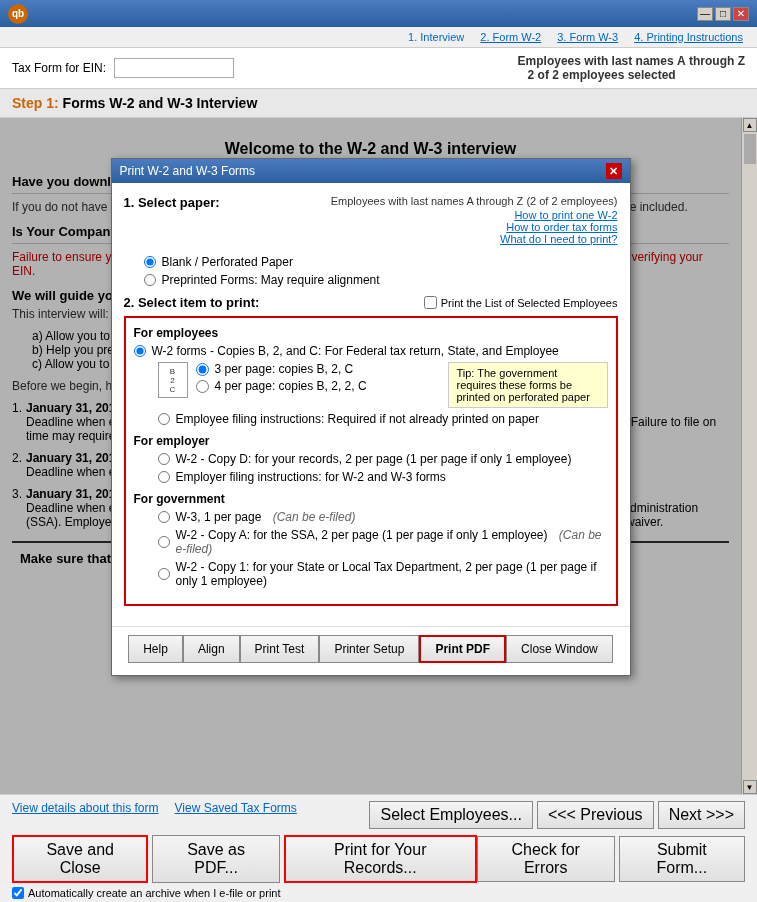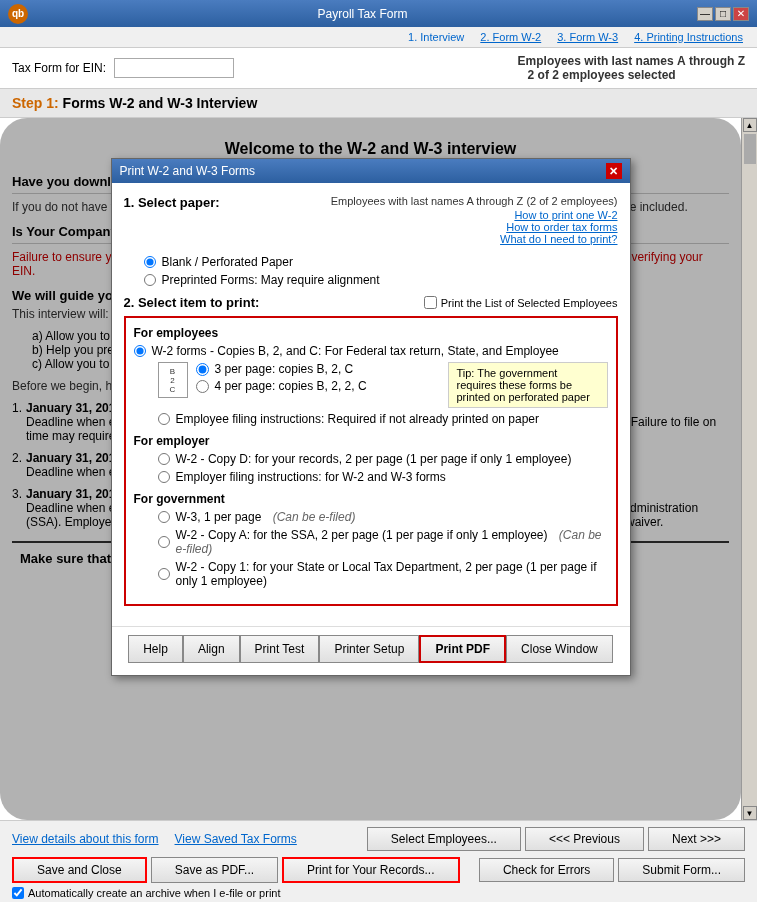--- a/index.html
+++ b/index.html
@@ -81,35 +81,34 @@
 
     
     .bottom-bar {
       border-top: 1px solid #ccc;
       padding: 6px 12px;
       background: #f0f0f0;
     }
     .bottom-bar-top {
       display: flex;
       justify-content: space-between;
-      align-items: center;
       margin-bottom: 6px;
     }
     .bottom-links { display: flex; gap: 16px; }
     .bottom-link { color: #0066cc; text-decoration: underline; cursor: pointer; font-size: 12px; }
     .bottom-right-btns { display: flex; gap: 4px; }
     .bottom-bar-btns { display: flex; justify-content: space-between; align-items: center; }
     .btn-group { display: flex; gap: 4px; }
 
     .btn {
-      padding: 4px 23px;
+      padding: 4px 10px;
       border: 1px solid #888;
       background: linear-gradient(to bottom, #f5f5f5, #e0e0e0);
       cursor: pointer;
-      font-size: 12px;
+      font-size: 16px;
       min-width: 60px;
       text-align: center;
     }
     .btn-highlighted { border: 2px solid #ff0000 !important; }
 
     .checkbox-row { display: flex; align-items: center; gap: 4px; font-size: 11px; margin-top: 4px; }
     .checkbox-row input { width: 12px; height: 12px; }
 
     
     .scroll-area { width: 16px; background: #d4d0c8; border-left: 1px solid #999; display: flex; flex-direction: column; align-items: center; }
@@ -117,21 +116,20 @@
     
     .modal-overlay {
       position: absolute;
       top: 0; left: 0; right: 0; bottom: 0;
       background: rgba(0,0,0,0.3);
       display: flex;
       align-items: flex-start;
       justify-content: center;
       padding-top: 40px;
       z-index: 100;
-      border-radius: 27px;
     }
 
     .modal {
       background: white;
       border: 1px solid #666;
       width: 520px;
       box-shadow: 3px 3px 8px rgba(0,0,0,0.4);
     }
 
     .modal-title-bar {
@@ -249,21 +247,20 @@
     .modal-btn-highlighted {
       border: 2px solid #cc0000 !important;
       font-weight: bold;
     }
   </style>
 </head>
 <body>
 
 <div class="title-bar">
   <div style="width:20px;height:20px;background:#cc6600;border-radius:50%;display:flex;align-items:center;justify-content:center;color:white;font-size:10px;font-weight:bold;">qb</div>
-  <div class="title-bar-title">Payroll Tax Form</div>
   <div class="title-bar-controls">
     <button class="title-btn">—</button>
     <button class="title-btn">□</button>
     <button class="title-btn" style="background:#cc4444;color:white;">✕</button>
   </div>
 </div>
 
 <div class="main-window">
 
   <div class="nav-bar">

